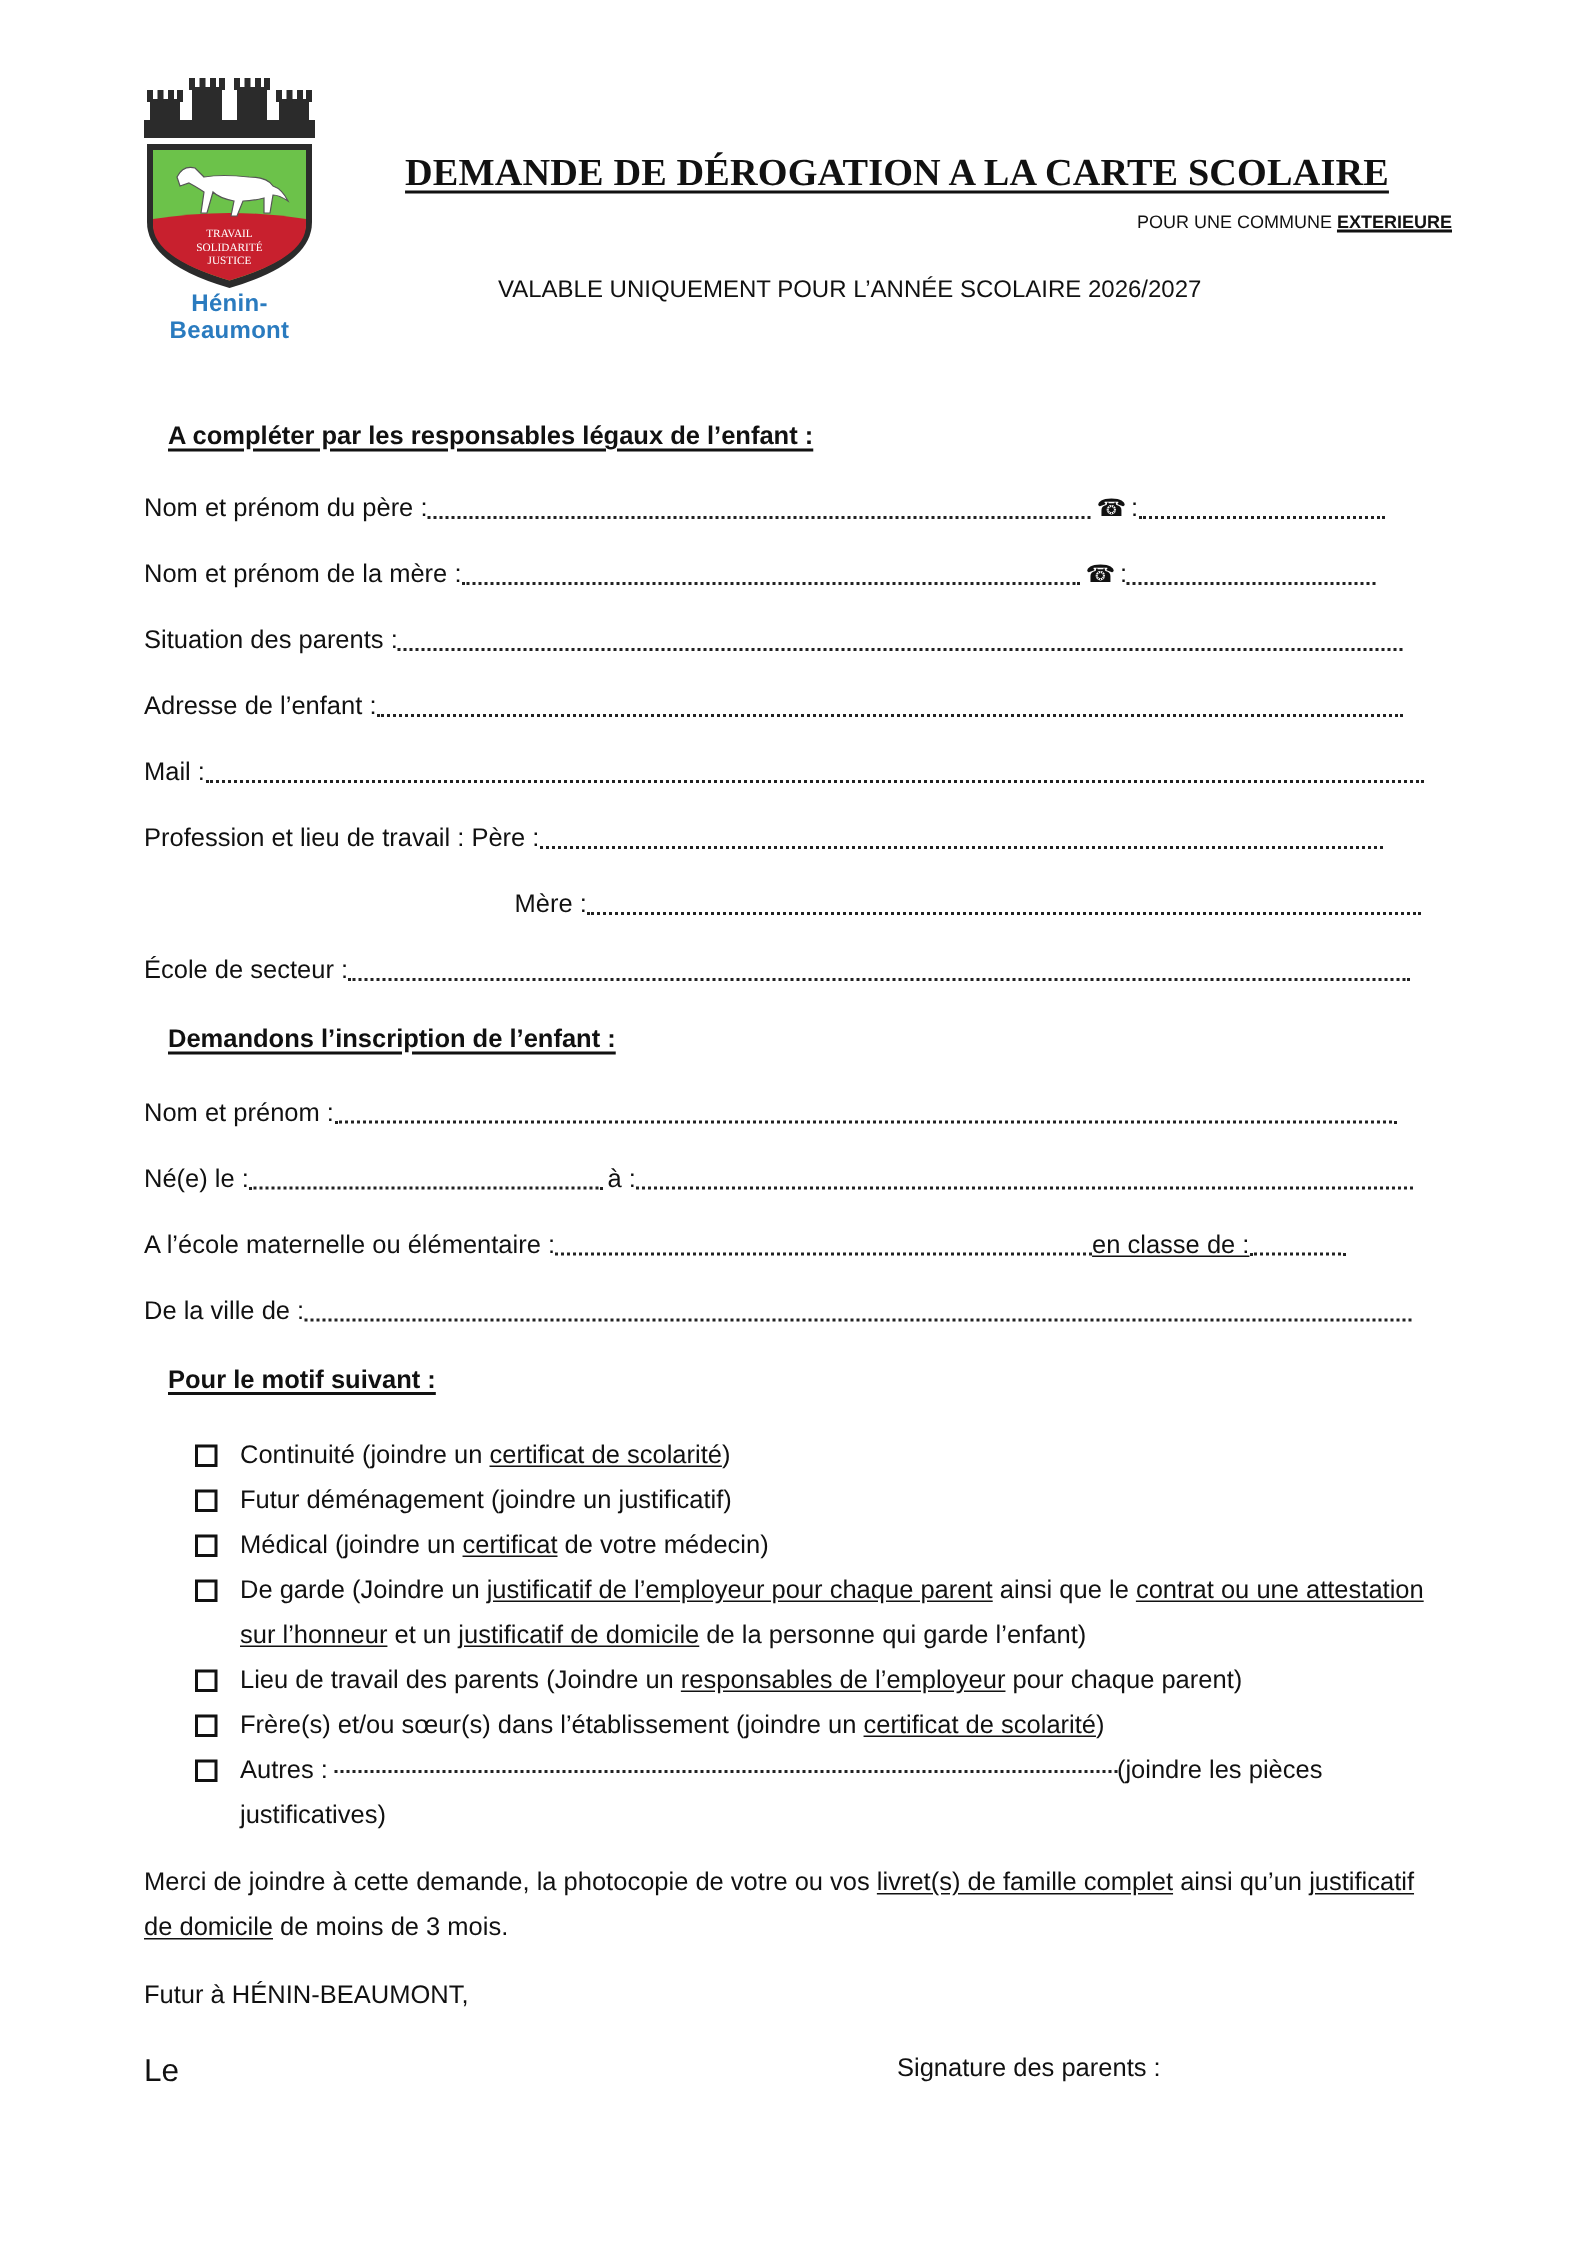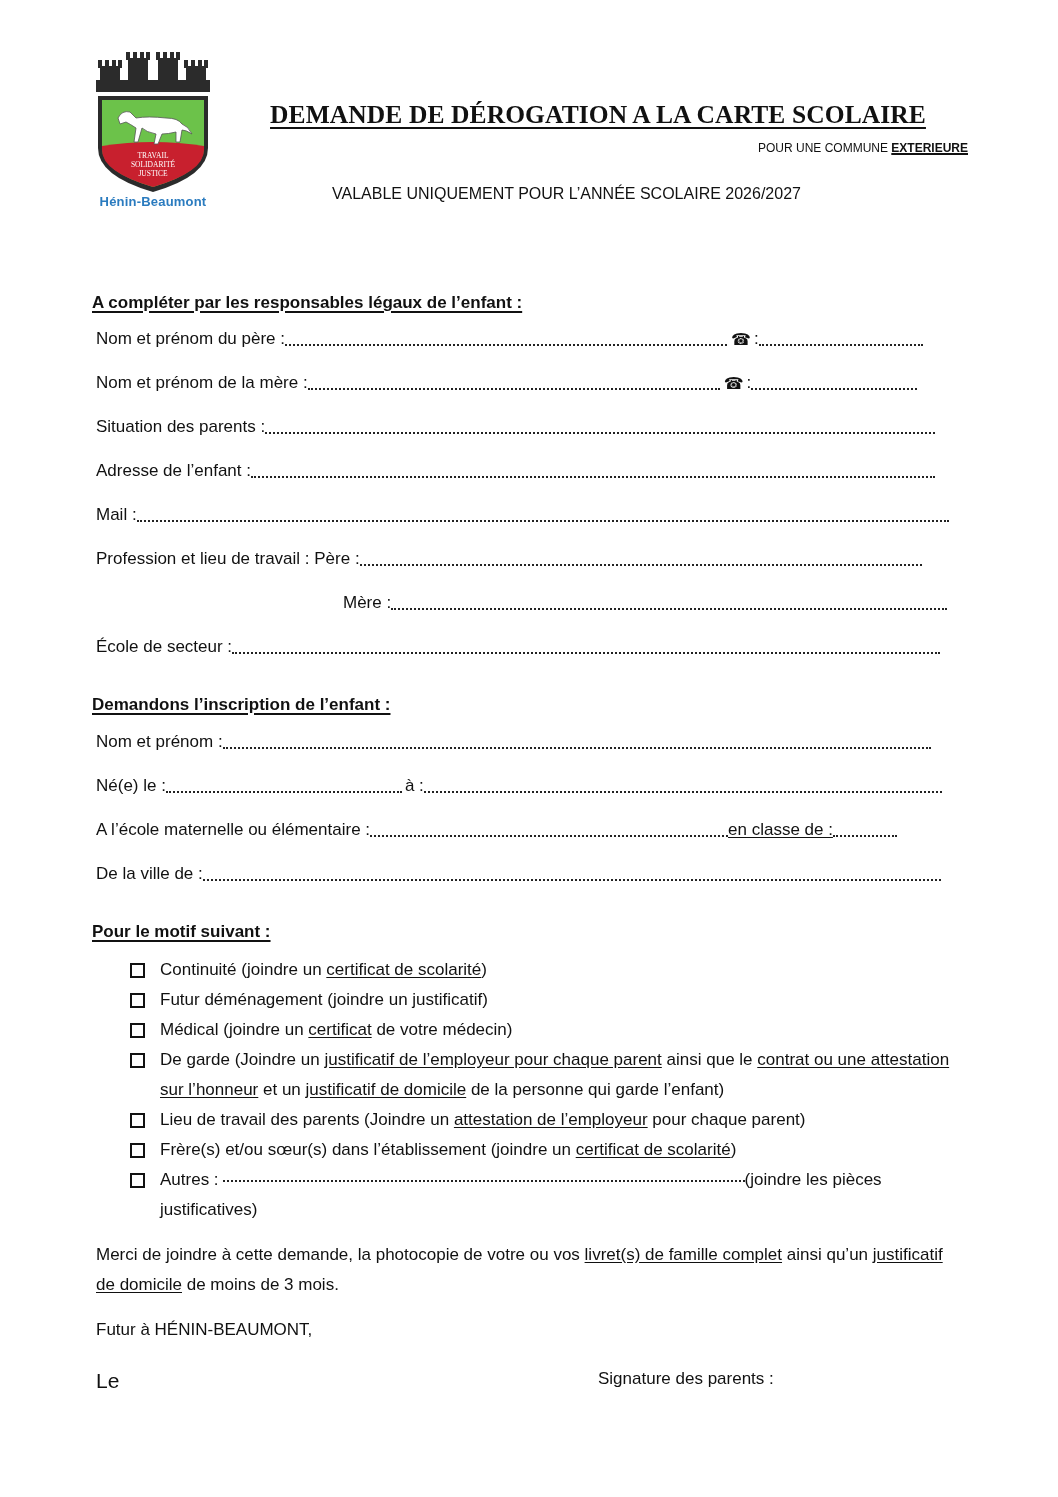--- a/index.html
+++ b/index.html
@@ -3,31 +3,31 @@
 <meta charset="utf-8">
 <style>
   html, body { margin: 0; padding: 0; background: #ffffff; }
   body {
     width: 1058px; height: 1497px; position: relative; overflow: hidden;
     font-family: "Liberation Sans", "DejaVu Sans", sans-serif;
     color: #111; font-size: 17px;
   }
   .logo { position: absolute; left: 88px; top: 48px; width: 130px; height: 166px; }
   .logo-city { position: absolute; left: 0; top: 146px; width: 130px; text-align: center;
-    color: #2a7bbf; font-weight: bold; font-size: 13px; letter-spacing: 0.2px; }
+    color: #2a7bbf; font-weight: bold; font-size: 16px; letter-spacing: 0.2px; }
   .title { position: absolute; left: 268px; top: 100px; width: 660px; text-align: center;
     font-family: "Liberation Serif", "DejaVu Serif", serif; font-weight: bold; font-size: 25.5px;
     text-decoration: underline; text-decoration-thickness: 2px; text-underline-offset: 4px;
     letter-spacing: 0.1px; }
   .subtitle { position: absolute; left: 268px; top: 141px; width: 700px; text-align: right; font-size: 12px; }
   .subtitle b { text-decoration: underline; text-decoration-thickness: 2px; }
   .valid { position: absolute; left: 268px; top: 185px; width: 860px; text-align: left; padding-left: 64px; font-size: 16px; box-sizing: border-box; }
 
-  .heading { position: absolute; left: 92px; font-weight: bold; font-size: 17px;
-    text-decoration: underline; text-decoration-thickness: 2px; text-underline-offset: 3px; margin-top: 12px; }
+  .heading { position: absolute; left: 112px; font-weight: bold; font-size: 17px;
+    text-decoration: underline; text-decoration-thickness: 2px; text-underline-offset: 3px; }
   .row { position: absolute; left: 96px; height: 22px; display: flex; align-items: flex-end; font-size: 17px; }
   .row .lbl { white-space: nowrap; }
   .dots { border-bottom: 2px dotted #222; height: 0; margin-bottom: 3px; flex: none; }
   .phone { font-size: 16px; margin: 0 3px 0 4px; }
   .ul { text-decoration: underline; text-underline-offset: 2px; }
 
   .checks { position: absolute; left: 128px; top: 955px; width: 840px; }
   .check { position: relative; padding-left: 32px; font-size: 17px; line-height: 30px; }
   .box { position: absolute; left: 2px; top: 8px; width: 11px; height: 11px; border: 2px solid #111; }
   .autres-dots { display: inline-block; width: 522px; border-bottom: 2px dotted #222; height: 0; vertical-align: 3px; margin-left: 4px; }
@@ -173,21 +173,21 @@
   <div class="check">
     <span class="box"></span>
     <span>Médical (joindre un </span><span class="ul">certificat</span><span> de votre médecin)</span>
   </div>
   <div class="check">
     <span class="box"></span>
     <span>De garde (Joindre un </span><span class="ul">justificatif de l’employeur pour chaque parent</span><span> ainsi que le </span><span class="ul">contrat ou une attestation sur l’honneur</span><span> et un </span><span class="ul">justificatif de domicile</span><span> de la personne qui garde l’enfant)</span>
   </div>
   <div class="check">
     <span class="box"></span>
-    <span>Lieu de travail des parents (Joindre un </span><span class="ul">attestation de l’employeur</span><span> pour chaque parent)</span>
+    <span>Lieu de travail des parents (Joindre un </span><span class="ul">responsables de l’employeur</span><span> pour chaque parent)</span>
   </div>
   <div class="check">
     <span class="box"></span>
     <span>Frère(s) et/ou sœur(s) dans l’établissement (joindre un </span><span class="ul">certificat de scolarité</span><span>)</span>
   </div>
   <div class="check">
     <span class="box"></span>
     <span>Autres :</span><span class="autres-dots"></span><span>(joindre les pièces justificatives)</span>
   </div>
 </div>

